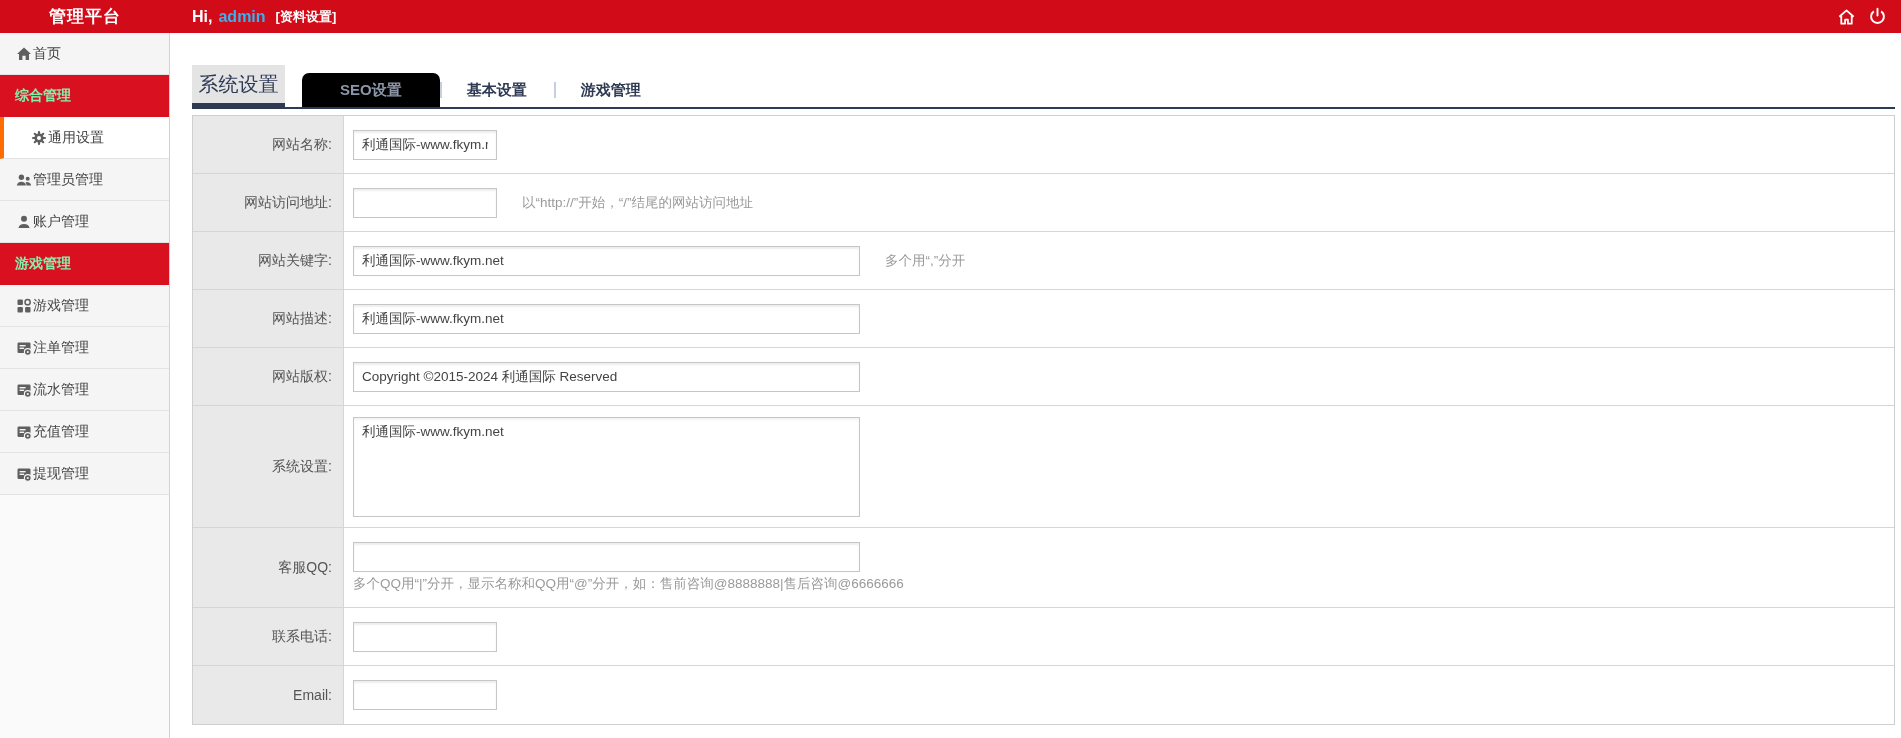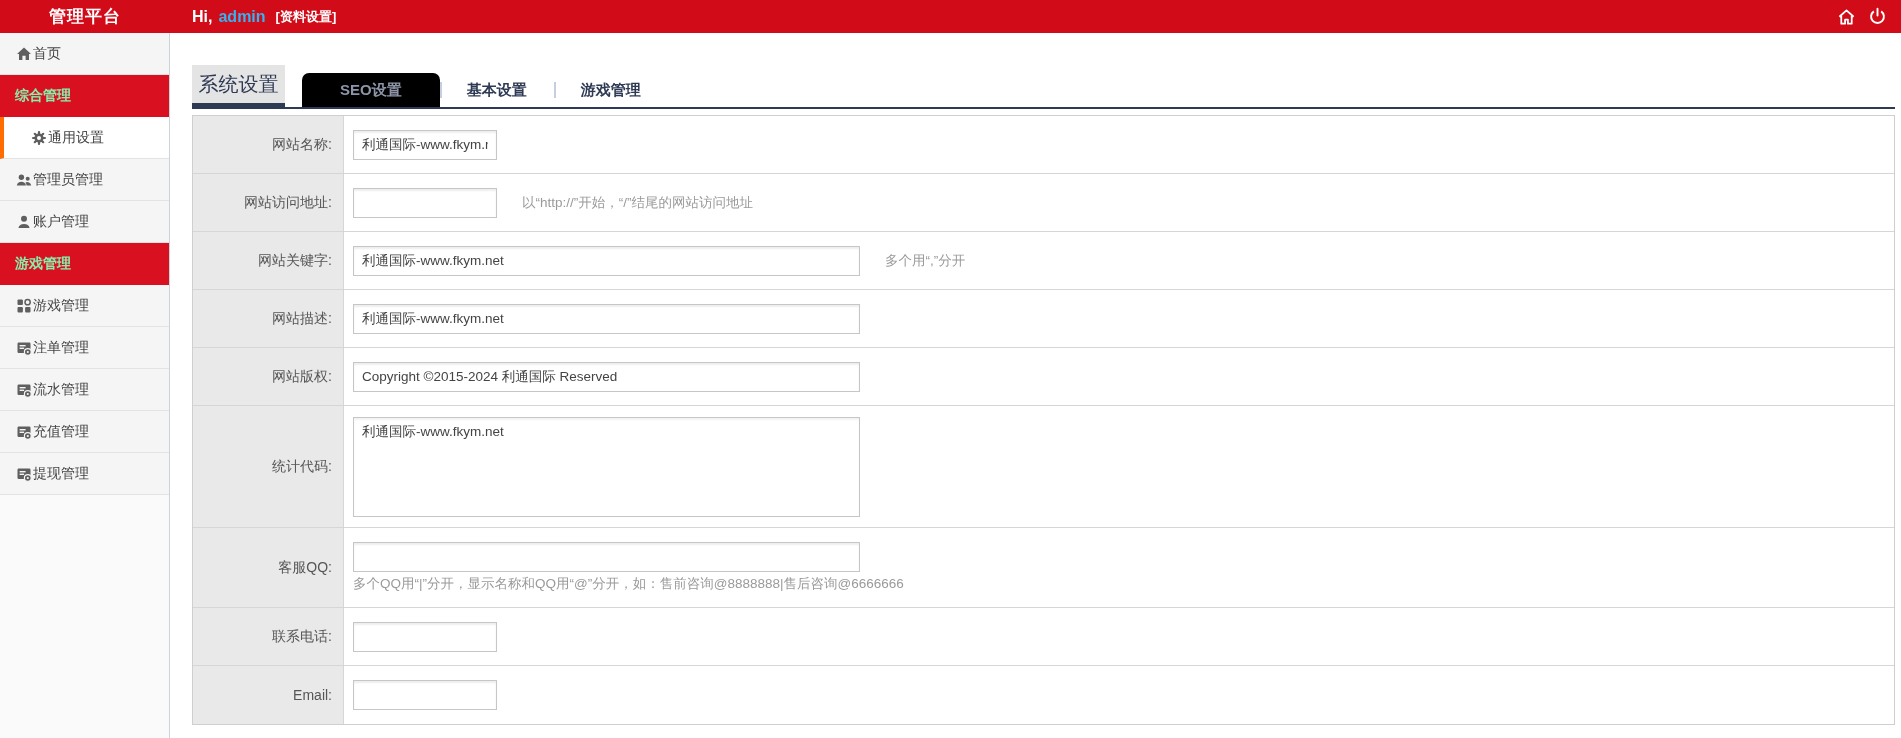--- a/index.html
+++ b/index.html
@@ -233,21 +233,21 @@
             <input class="inp wide" type="text" value="利通国际-www.fkym.net" style="">
           </div>
         </div>
         <div class="form-row">
           <div class="cell-label">网站版权:</div>
           <div class="cell-content">
             <input class="inp wide" type="text" value="Copyright ©2015-2024 利通国际 Reserved" style="">
           </div>
         </div>
         <div class="form-row tall">
-          <div class="cell-label">统计代码:</div>
+          <div class="cell-label">系统设置:</div>
           <div class="cell-content">
             <textarea class="txt" style="">利通国际-www.fkym.net</textarea>
           </div>
         </div>
         <div class="form-row below">
           <div class="cell-label">客服QQ:</div>
           <div class="cell-content">
             <input class="inp wide" type="text" value="" style="">
             <span class="hint">多个QQ用“|”分开，显示名称和QQ用“@”分开，如：售前咨询@8888888|售后咨询@6666666</span>
           </div>

